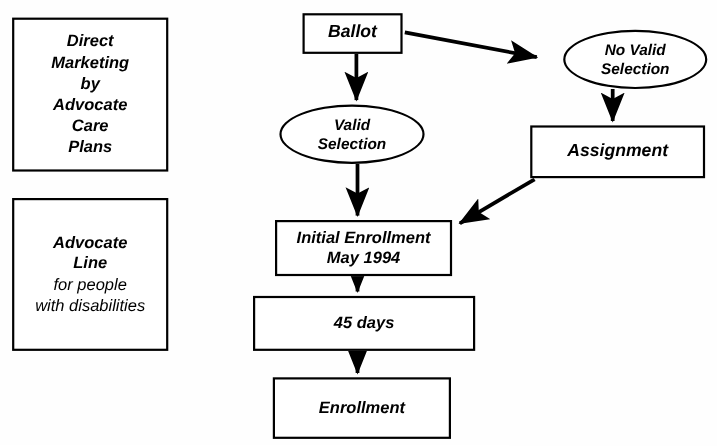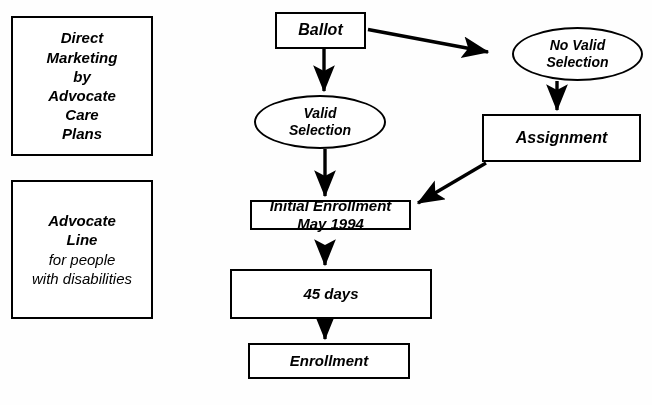--- a/index.html
+++ b/index.html
@@ -85,29 +85,29 @@
   #node-valid-selection {
     left: 254px; top: 95px; width: 132px; height: 54px;
     font-size: 14px;
   }
   #node-assignment {
     left: 482px; top: 114px; width: 159px; height: 48px;
     font-size: 16px;
     align-items: center;
   }
   #node-initial-enrollment {
-    left: 250px; top: 200px; width: 161px; height: 30px;
+    left: 250px; top: 200px; width: 161px; height: 51px;
     font-size: 15px;
   }
   #node-opportunity-to-change {
     left: 230px; top: 269px; width: 202px; height: 50px;
     font-size: 15px;
   }
   #node-enrollment-february {
-    left: 248px; top: 343px; width: 162px; height: 36px;
+    left: 248px; top: 343px; width: 162px; height: 56px;
     font-size: 15px;
   }
 </style>
 </head>
 <body>
 
 <div id="canvas">
 
   <svg id="edges" viewBox="0 0 652 405" width="652" height="405">
     <defs>

